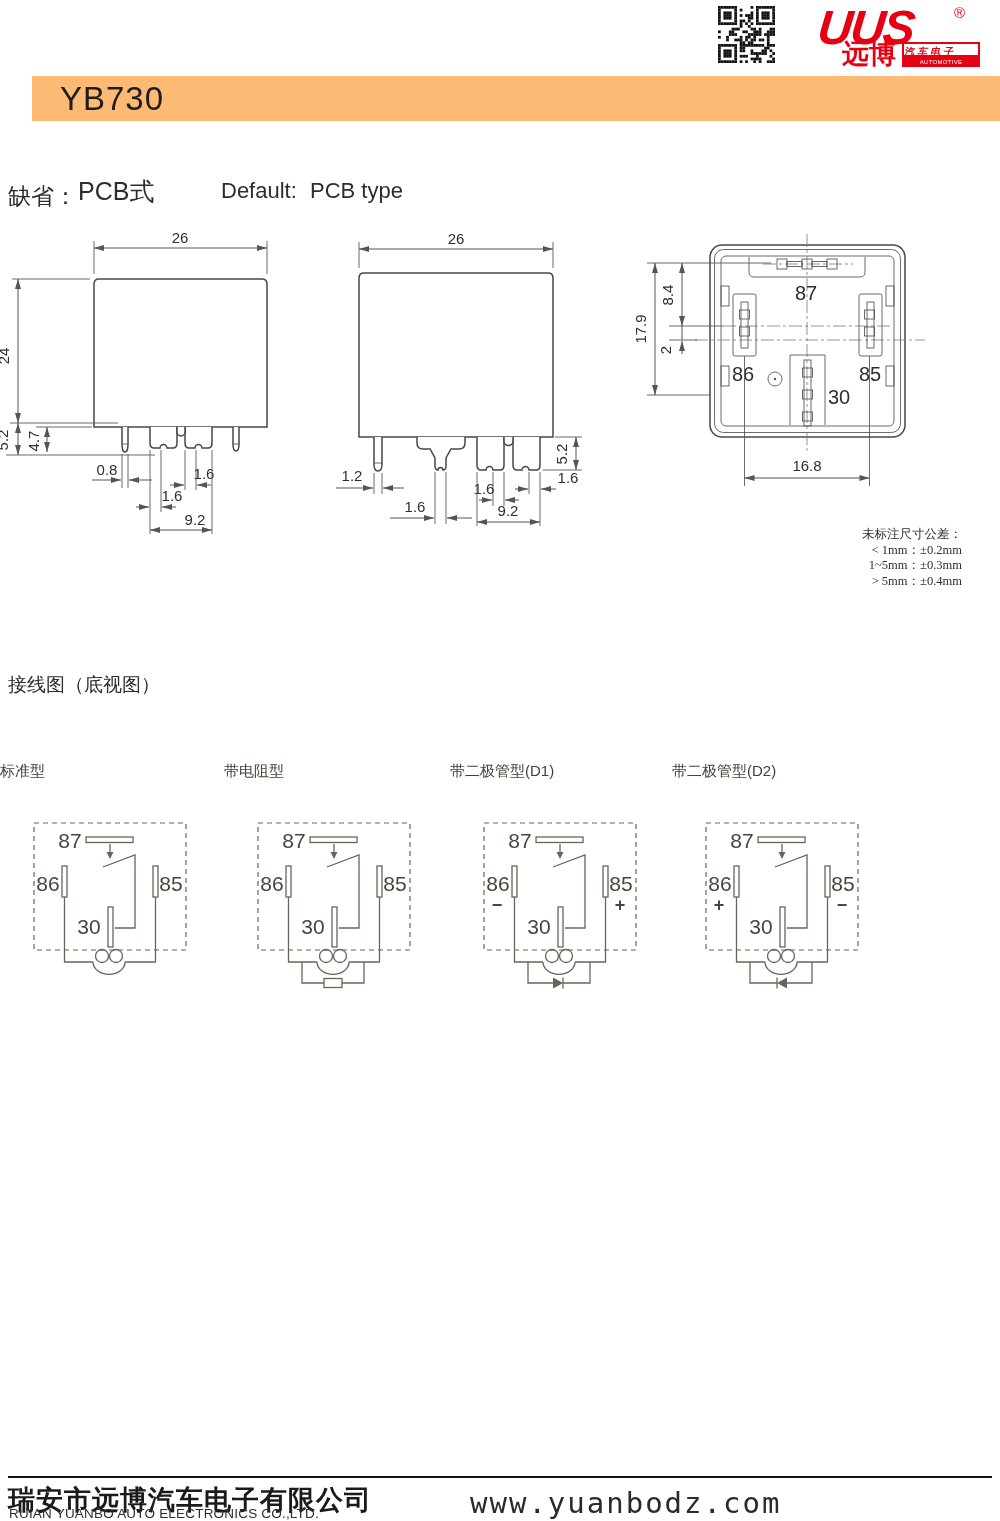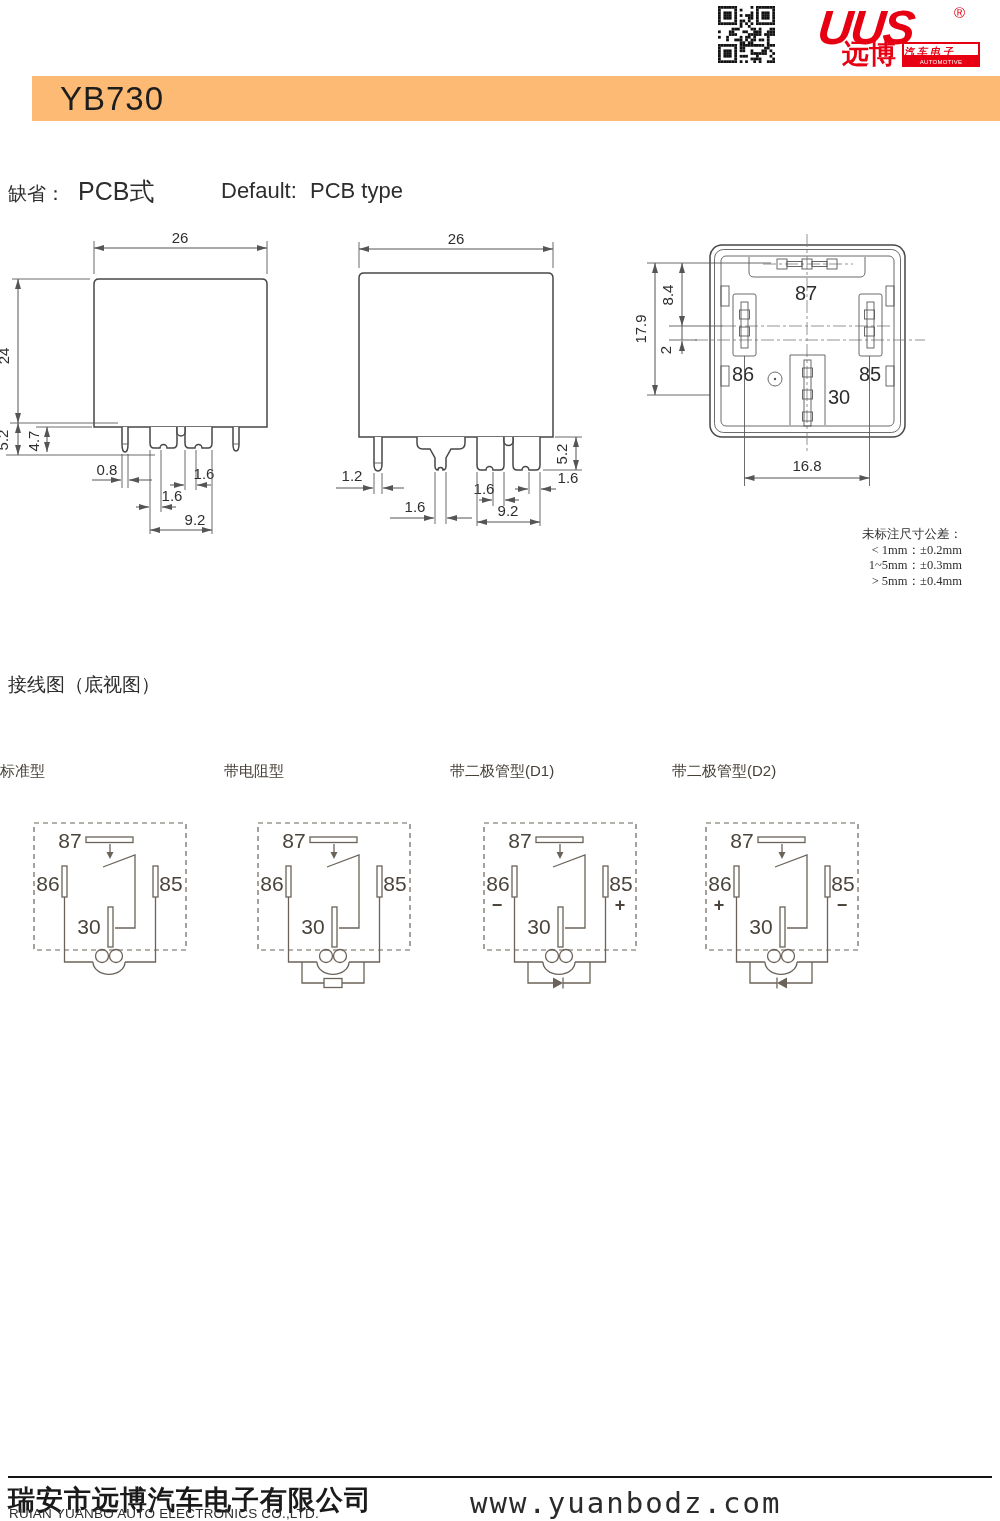--- a/index.html
+++ b/index.html
@@ -282,21 +282,21 @@
   <div class="tagbox">汽车电子</div>
   <div class="tagbar">AUTOMOTIVE ELECTRONICS</div>
 
   
   <div class="topbar">
     <span class="model">YB730</span>
   </div>
 
   
   <div class="defrow">
-    <span style="left:8px;top:181px;font-size:19px">缺省：</span>
+    <span style="left:8px;top:181px;font-size:23px">缺省：</span>
     <span style="left:78px;top:175px;font-size:25px">PCB式</span>
     <span style="left:221px;top:178px;font-size:22px">Default:</span>
     <span style="left:310px;top:178px;font-size:22px">PCB type</span>
   </div>
 
   
   <svg class="draw" style="left:0;top:228px" width="300" height="335" viewBox="0 0 300 335">
     <line class="thin" x1="94" y1="46" x2="94" y2="13"></line>
     <line class="thin" x1="267" y1="46" x2="267" y2="13"></line>
     <line class="dln" x1="94" y1="20" x2="267" y2="20" marker-start="url(#arr)" marker-end="url(#arr)"></line>

